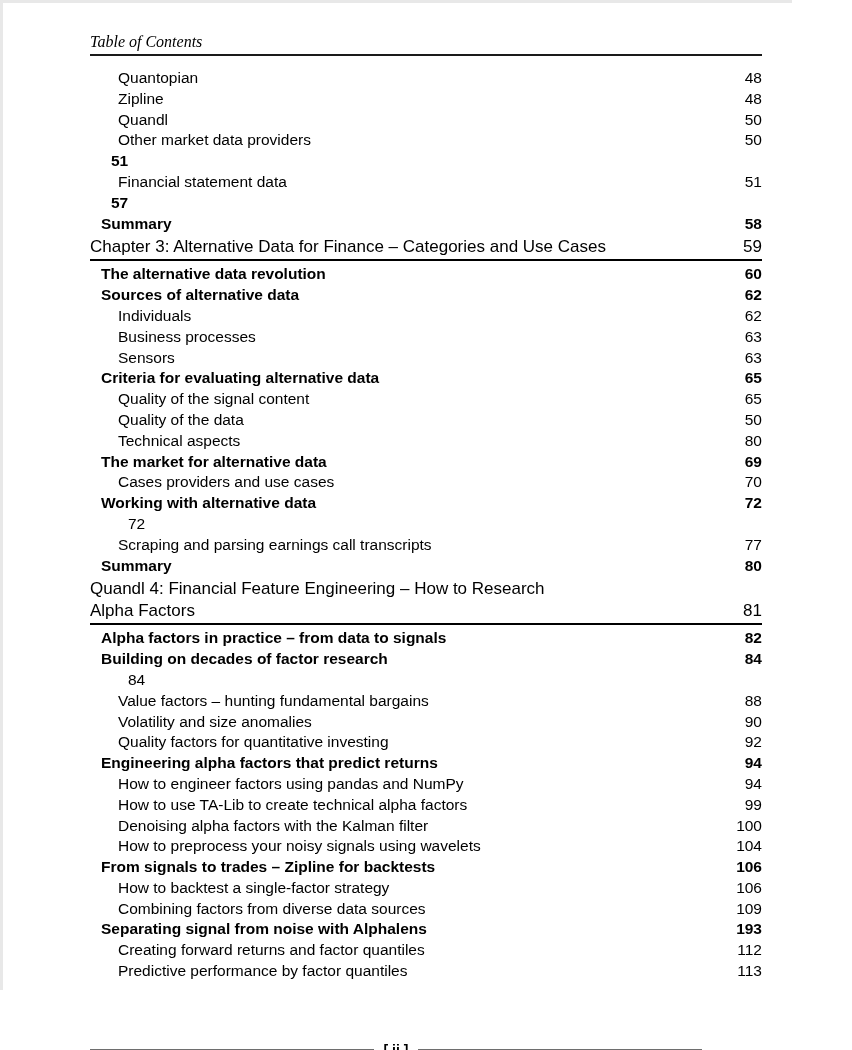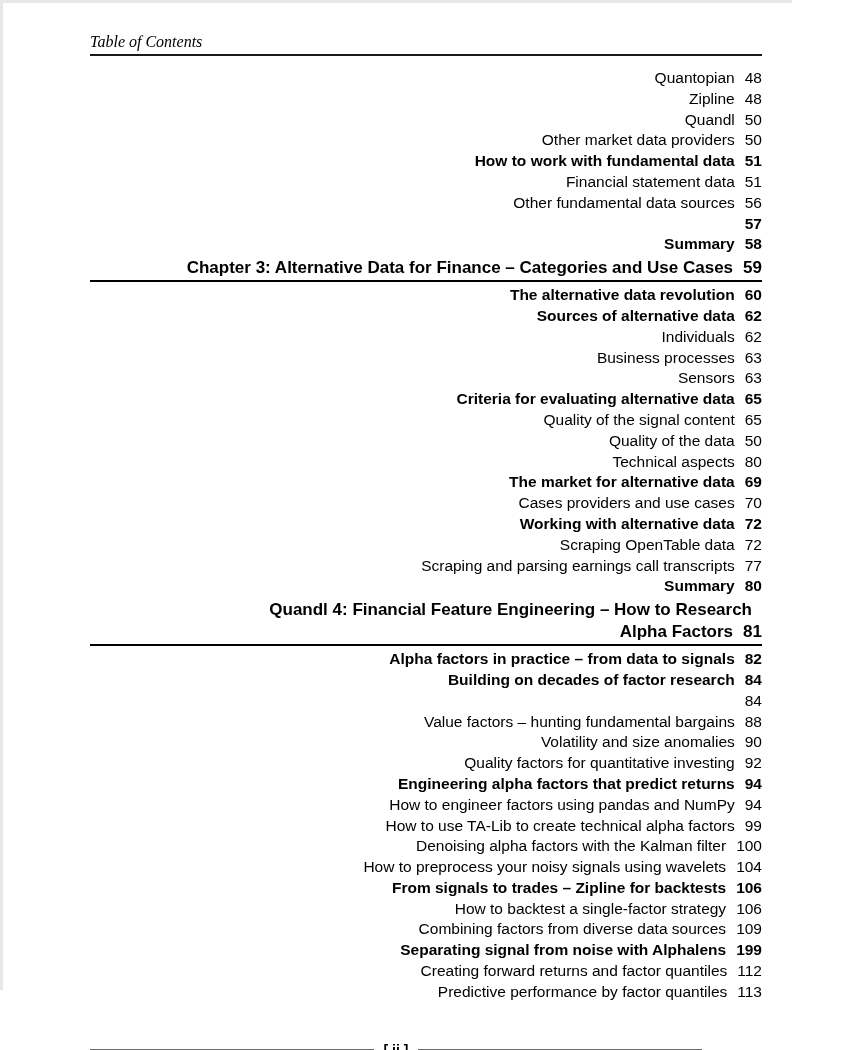--- a/index.html
+++ b/index.html
@@ -31,31 +31,31 @@
     font-size: 16px;
     line-height: 18px;
     padding-bottom: 3px;
     border-bottom: 2px solid #1a1a1a;
   }
 
   .toc { margin-top: 12px; }
 
   .row {
     display: flex;
-    justify-content: flex-end;
+    justify-content: space-between;
     align-items: baseline;
     font-size: 15.5px;
     line-height: 20.8px;
   }
   .row .title { white-space: nowrap; }
   .row .page-num { margin-left: 10px; }
 
   .row.sub     { padding-left: 28px; }
   .row.section { padding-left: 11px; font-weight: bold; }
-  .row.chapter { font-weight: bold; font-size: 17px; line-height: 22px; }
+  .row.chapter { font-weight: normal; font-size: 17px; line-height: 22px; }
 
   .row.gap-before { margin-top: 2px; }
   .row.underline {
     border-bottom: 2px solid #000000;
     padding-bottom: 1px;
     margin-bottom: 3px;
   }
 
   .footer {
     position: absolute;
@@ -94,30 +94,25 @@
   </div>
         <div class="row sub">
     <span class="title">Quandl</span>
     <span class="page-num">50</span>
   </div>
         <div class="row sub">
     <span class="title">Other market data providers</span>
     <span class="page-num">50</span>
   </div>
         <div class="row section">
-    <span class="title">How to work with fundamental data</span>
     <span class="page-num">51</span>
   </div>
         <div class="row sub">
     <span class="title">Financial statement data</span>
     <span class="page-num">51</span>
-  </div>
-        <div class="row sub">
-    <span class="title">Other fundamental data sources</span>
-    <span class="page-num">56</span>
   </div>
         <div class="row section">
     <span class="page-num">57</span>
   </div>
         <div class="row section">
     <span class="title">Summary</span>
     <span class="page-num">58</span>
   </div>
         <div class="row chapter underline gap-before">
     <span class="title">Chapter 3: Alternative Data for Finance – Categories and Use Cases</span>
@@ -165,21 +160,20 @@
   </div>
         <div class="row sub">
     <span class="title">Cases providers and use cases</span>
     <span class="page-num">70</span>
   </div>
         <div class="row section">
     <span class="title">Working with alternative data</span>
     <span class="page-num">72</span>
   </div>
         <div class="row sub">
-    <span class="title">Scraping OpenTable data</span>
     <span class="page-num">72</span>
   </div>
         <div class="row sub">
     <span class="title">Scraping and parsing earnings call transcripts</span>
     <span class="page-num">77</span>
   </div>
         <div class="row section">
     <span class="title">Summary</span>
     <span class="page-num">80</span>
   </div>
@@ -241,21 +235,21 @@
         <div class="row sub">
     <span class="title">How to backtest a single-factor strategy</span>
     <span class="page-num">106</span>
   </div>
         <div class="row sub">
     <span class="title">Combining factors from diverse data sources</span>
     <span class="page-num">109</span>
   </div>
         <div class="row section">
     <span class="title">Separating signal from noise with Alphalens</span>
-    <span class="page-num">199</span>
+    <span class="page-num">193</span>
   </div>
         <div class="row sub">
     <span class="title">Creating forward returns and factor quantiles</span>
     <span class="page-num">112</span>
   </div>
         <div class="row sub">
     <span class="title">Predictive performance by factor quantiles</span>
     <span class="page-num">113</span>
   </div>
       </div>

